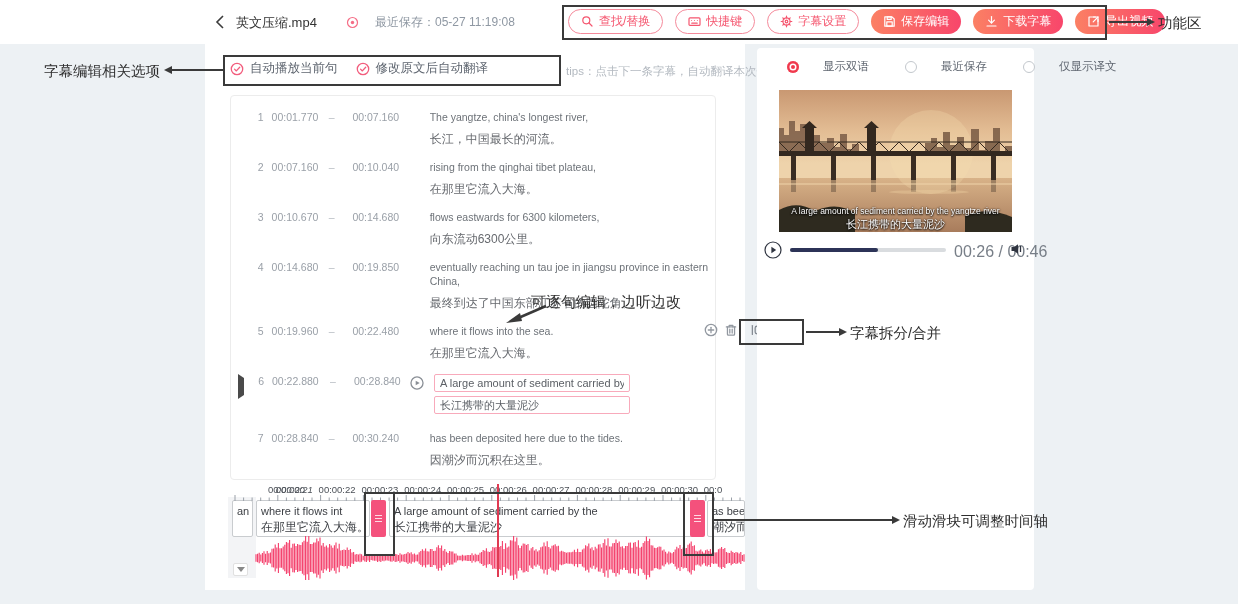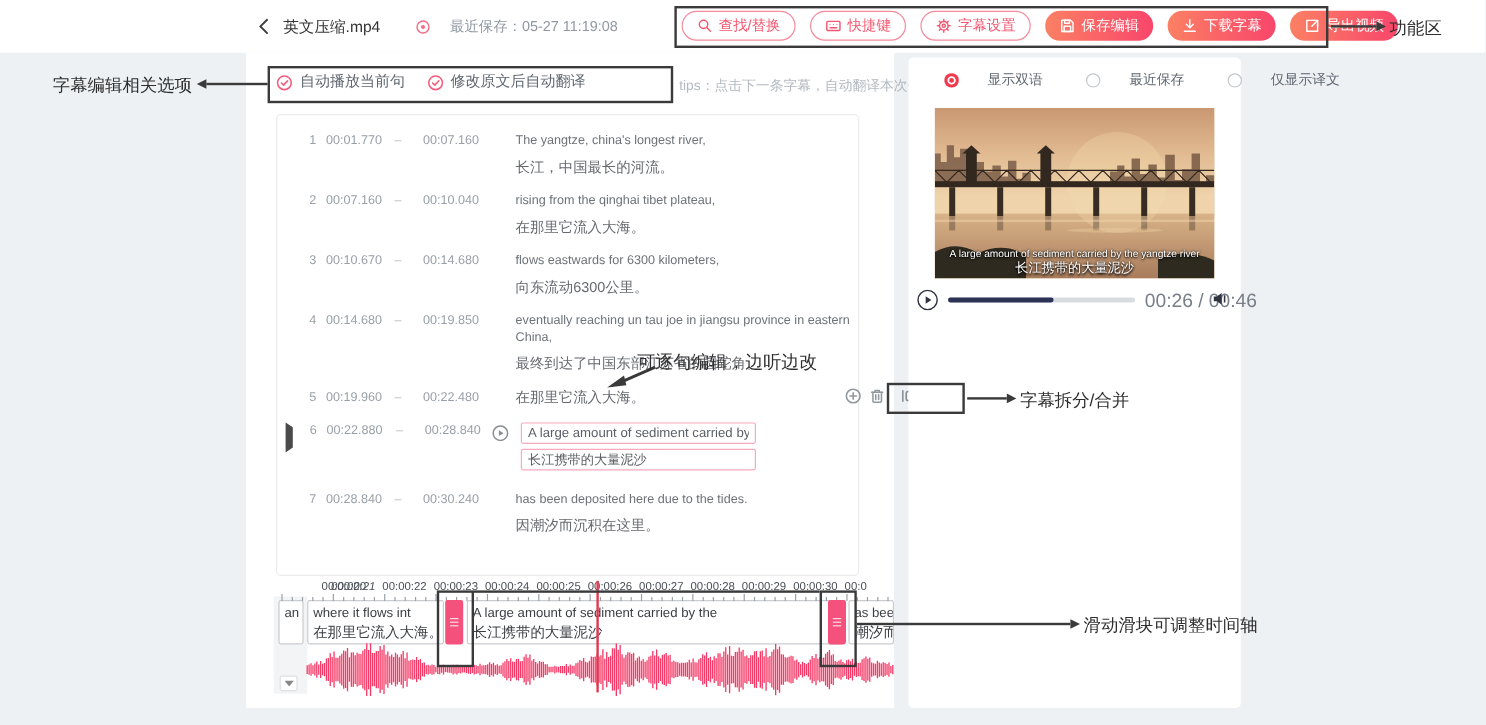--- a/index.html
+++ b/index.html
@@ -237,20 +237,21 @@
       <div class="zh">最终到达了中国东部江苏省的圆陀角。</div>
         </span>
       </div>
       <div class="srow">
         <span class="mark"></span>
         <span class="num">5</span>
         <span class="tstart">00:19.960</span>
         <span class="dash">–</span>
         <span class="tend">00:22.480</span>
         <span class="txtcol">
+      <div class="en">where it flows into the sea.</div>
       <div class="zh">在那里它流入大海。</div>
         </span>
       </div>
       <div class="srow">
         <span class="mark"><span class="tri"></span></span>
         <span class="num">6</span>
         <span class="tstart">00:22.880</span>
         <span class="dash">–</span>
         <span class="tend">00:28.840</span>
         <span class="editcol">

